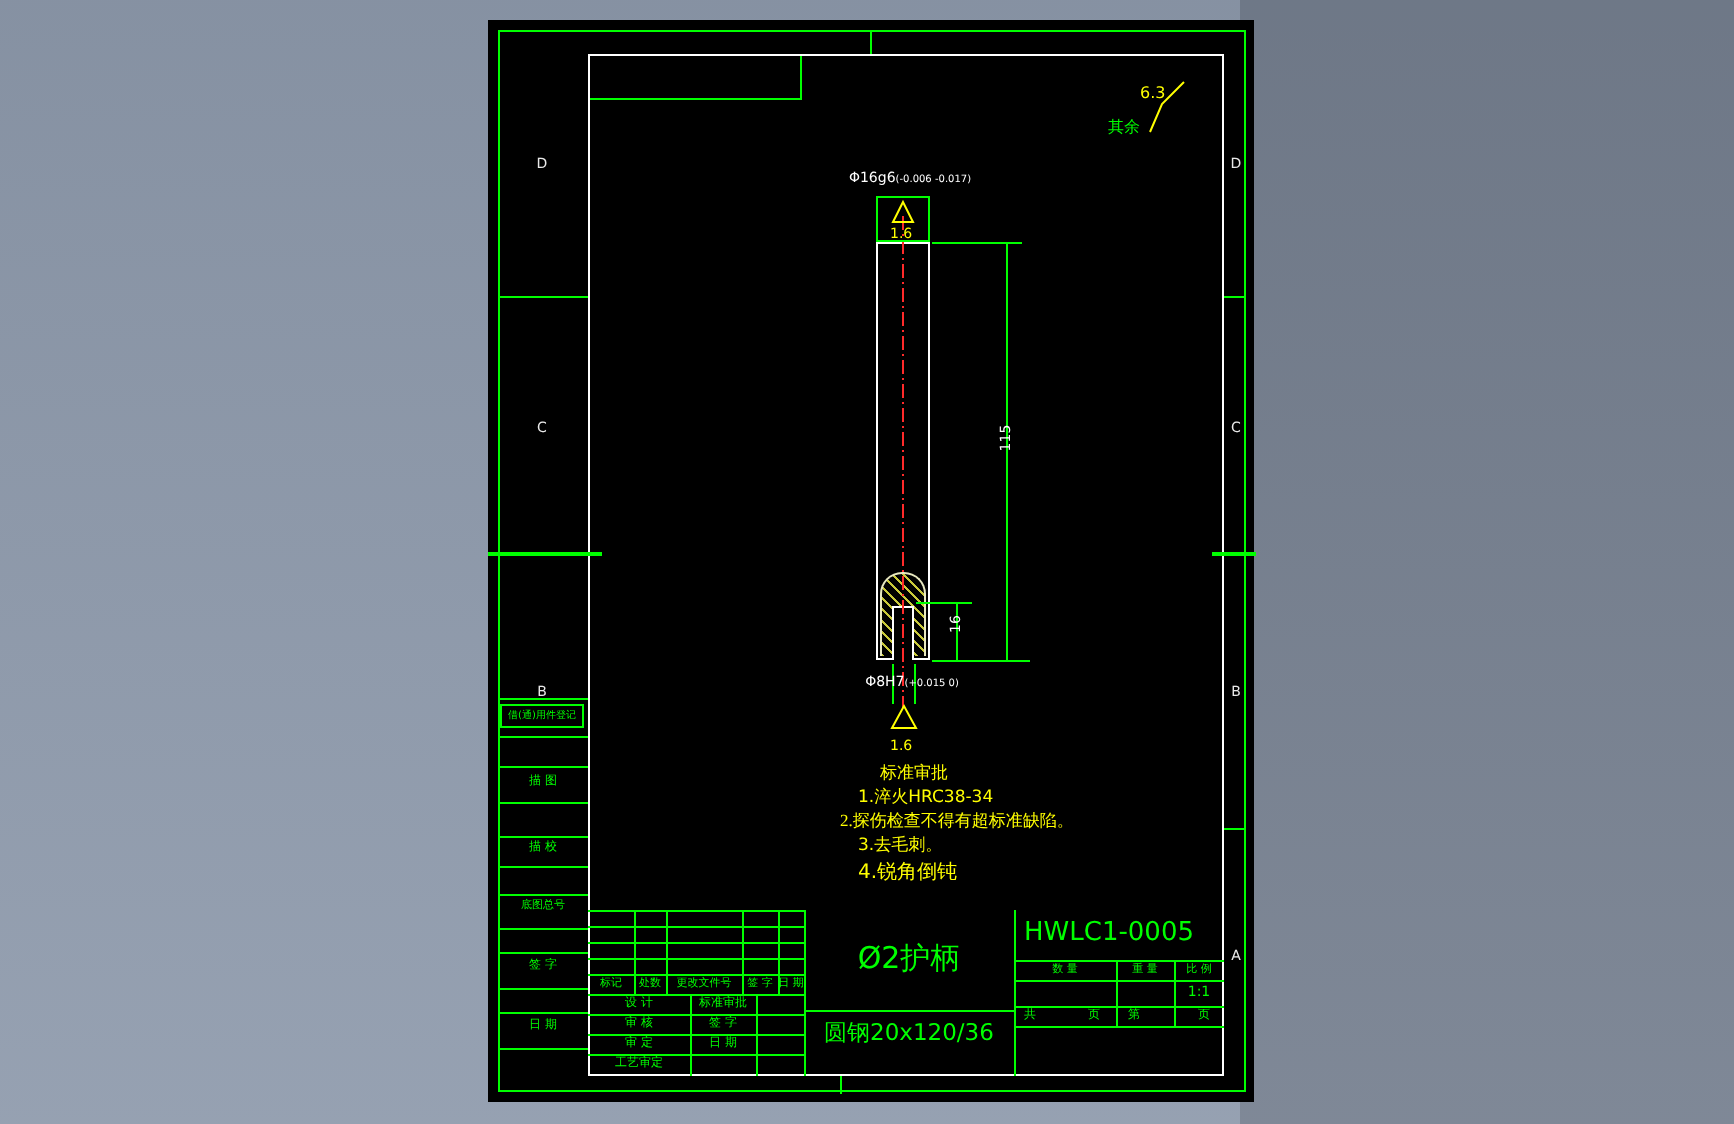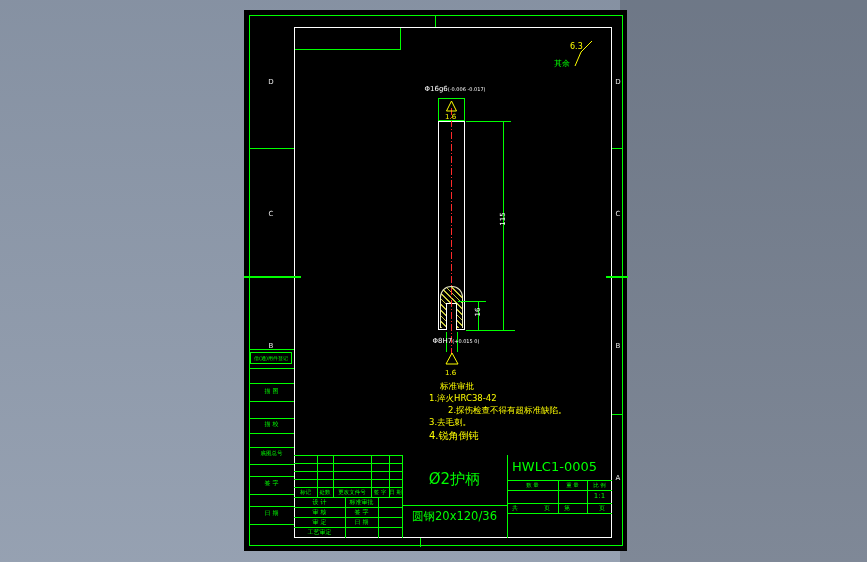--- a/index.html
+++ b/index.html
@@ -101,22 +101,22 @@
     <text x="6" y="24" font-size="7" fill="#ffff00">1.6</text>
   </svg>
 
   <svg class="a" style="left:554px;top:38px;" width="46" height="32" viewBox="0 0 46 32">
     <text x="16" y="11" font-size="8" fill="#ffff00">6.3</text>
     <path d="M21 28 L27 14 L38 3" fill="none" stroke="#ffff00" stroke-width="1"></path>
     <text x="0" y="28" font-size="8" fill="#00ff00">其余</text>
   </svg>
 
   <div class="a yt" style="left:440px;top:381px;font-size:8.5px;">标准审批</div>
-  <div class="a yt" style="left:429px;top:393px;font-size:8.5px;">1.淬火HRC38-42</div>
-  <div class="a yt" style="left:448px;top:405px;font-size:8.5px;">2.探伤检查不得有超标准缺陷。</div>
+  <div class="a yt" style="left:429px;top:393px;font-size:8.5px;">1.淬火HRC38-34</div>
+  <div class="a yt" style="left:420px;top:405px;font-size:8.5px;font-family:Liberation Serif, serif;">2.探伤检查不得有超标准缺陷。</div>
   <div class="a yt" style="left:429px;top:417px;font-size:8.5px;">3.去毛刺。</div>
   <div class="a yt" style="left:429px;top:429px;font-size:10px;">4.锐角倒钝</div>
 
   <i class="a gl" style="left:294px;top:455px;width:108px;height:1px;"></i>
   <i class="a gl" style="left:294px;top:463px;width:108px;height:1px;"></i>
   <i class="a gl" style="left:294px;top:471px;width:108px;height:1px;"></i>
   <i class="a gl" style="left:294px;top:479px;width:108px;height:1px;"></i>
   <i class="a gl" style="left:294px;top:487px;width:108px;height:1px;"></i>
   <i class="a gl" style="left:294px;top:497px;width:108px;height:1px;"></i>
   <i class="a gl" style="left:317px;top:455px;width:1px;height:42px;"></i>

